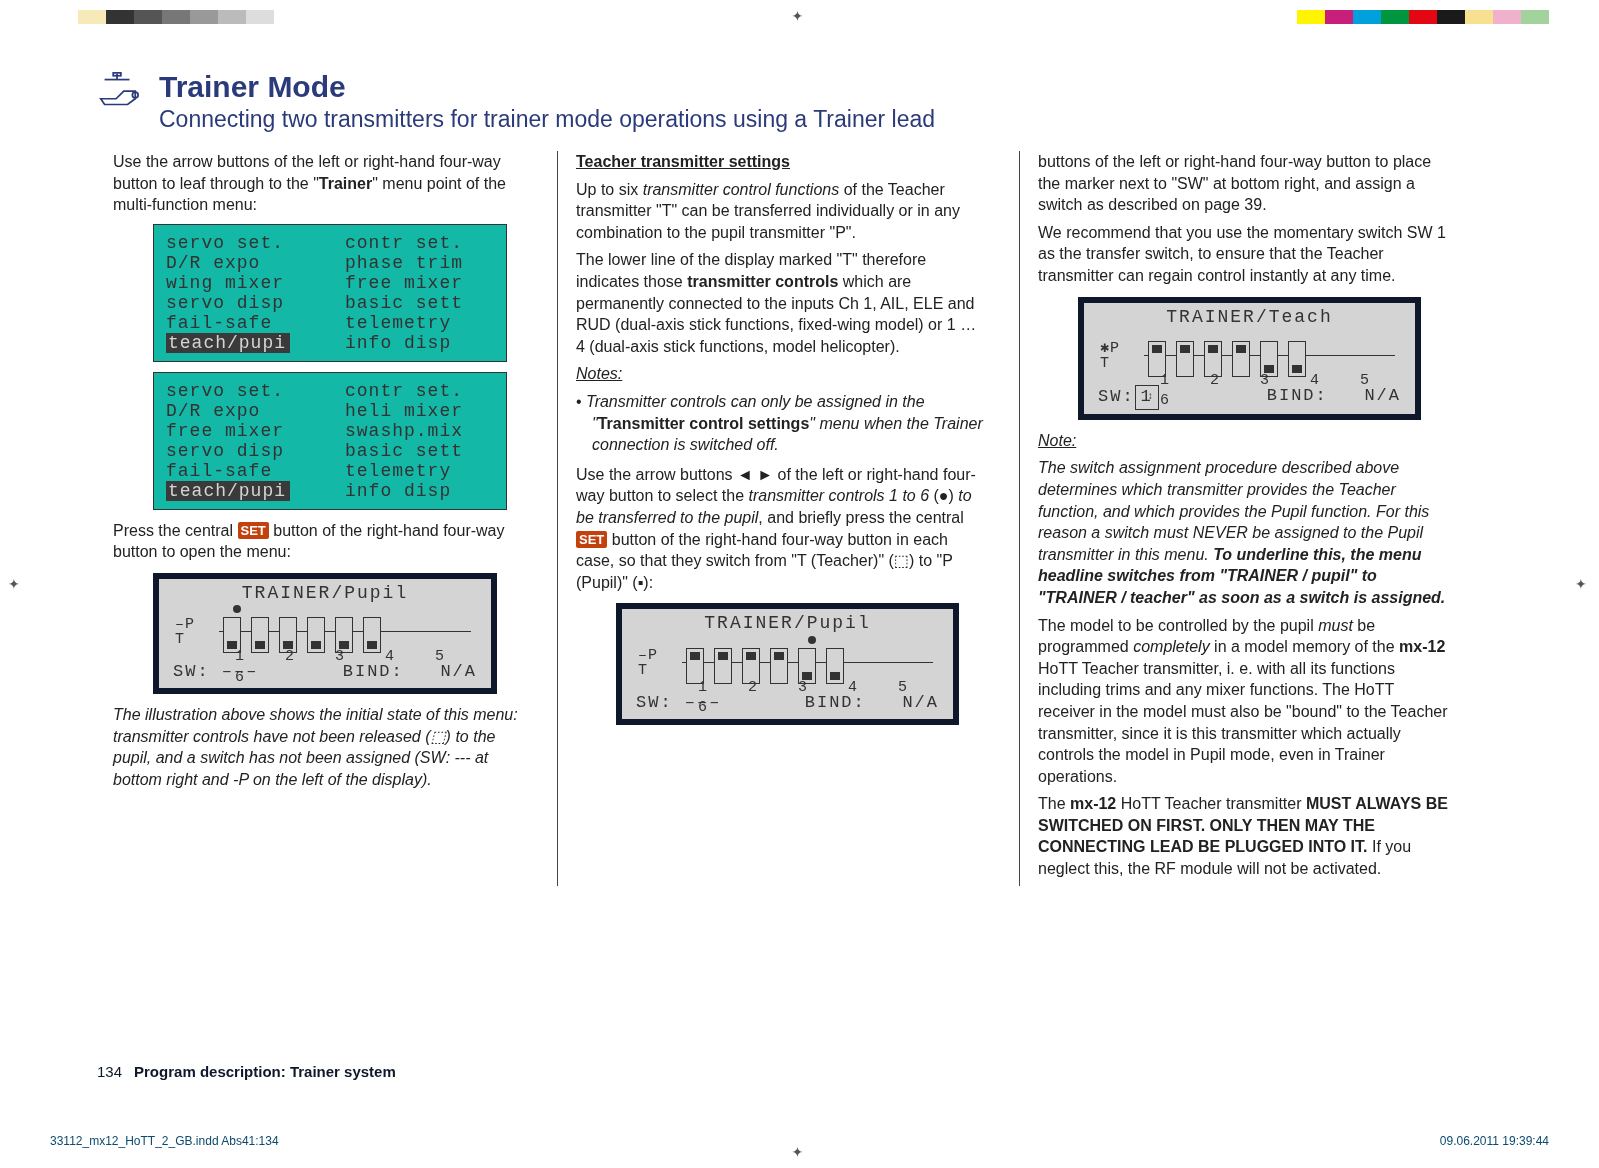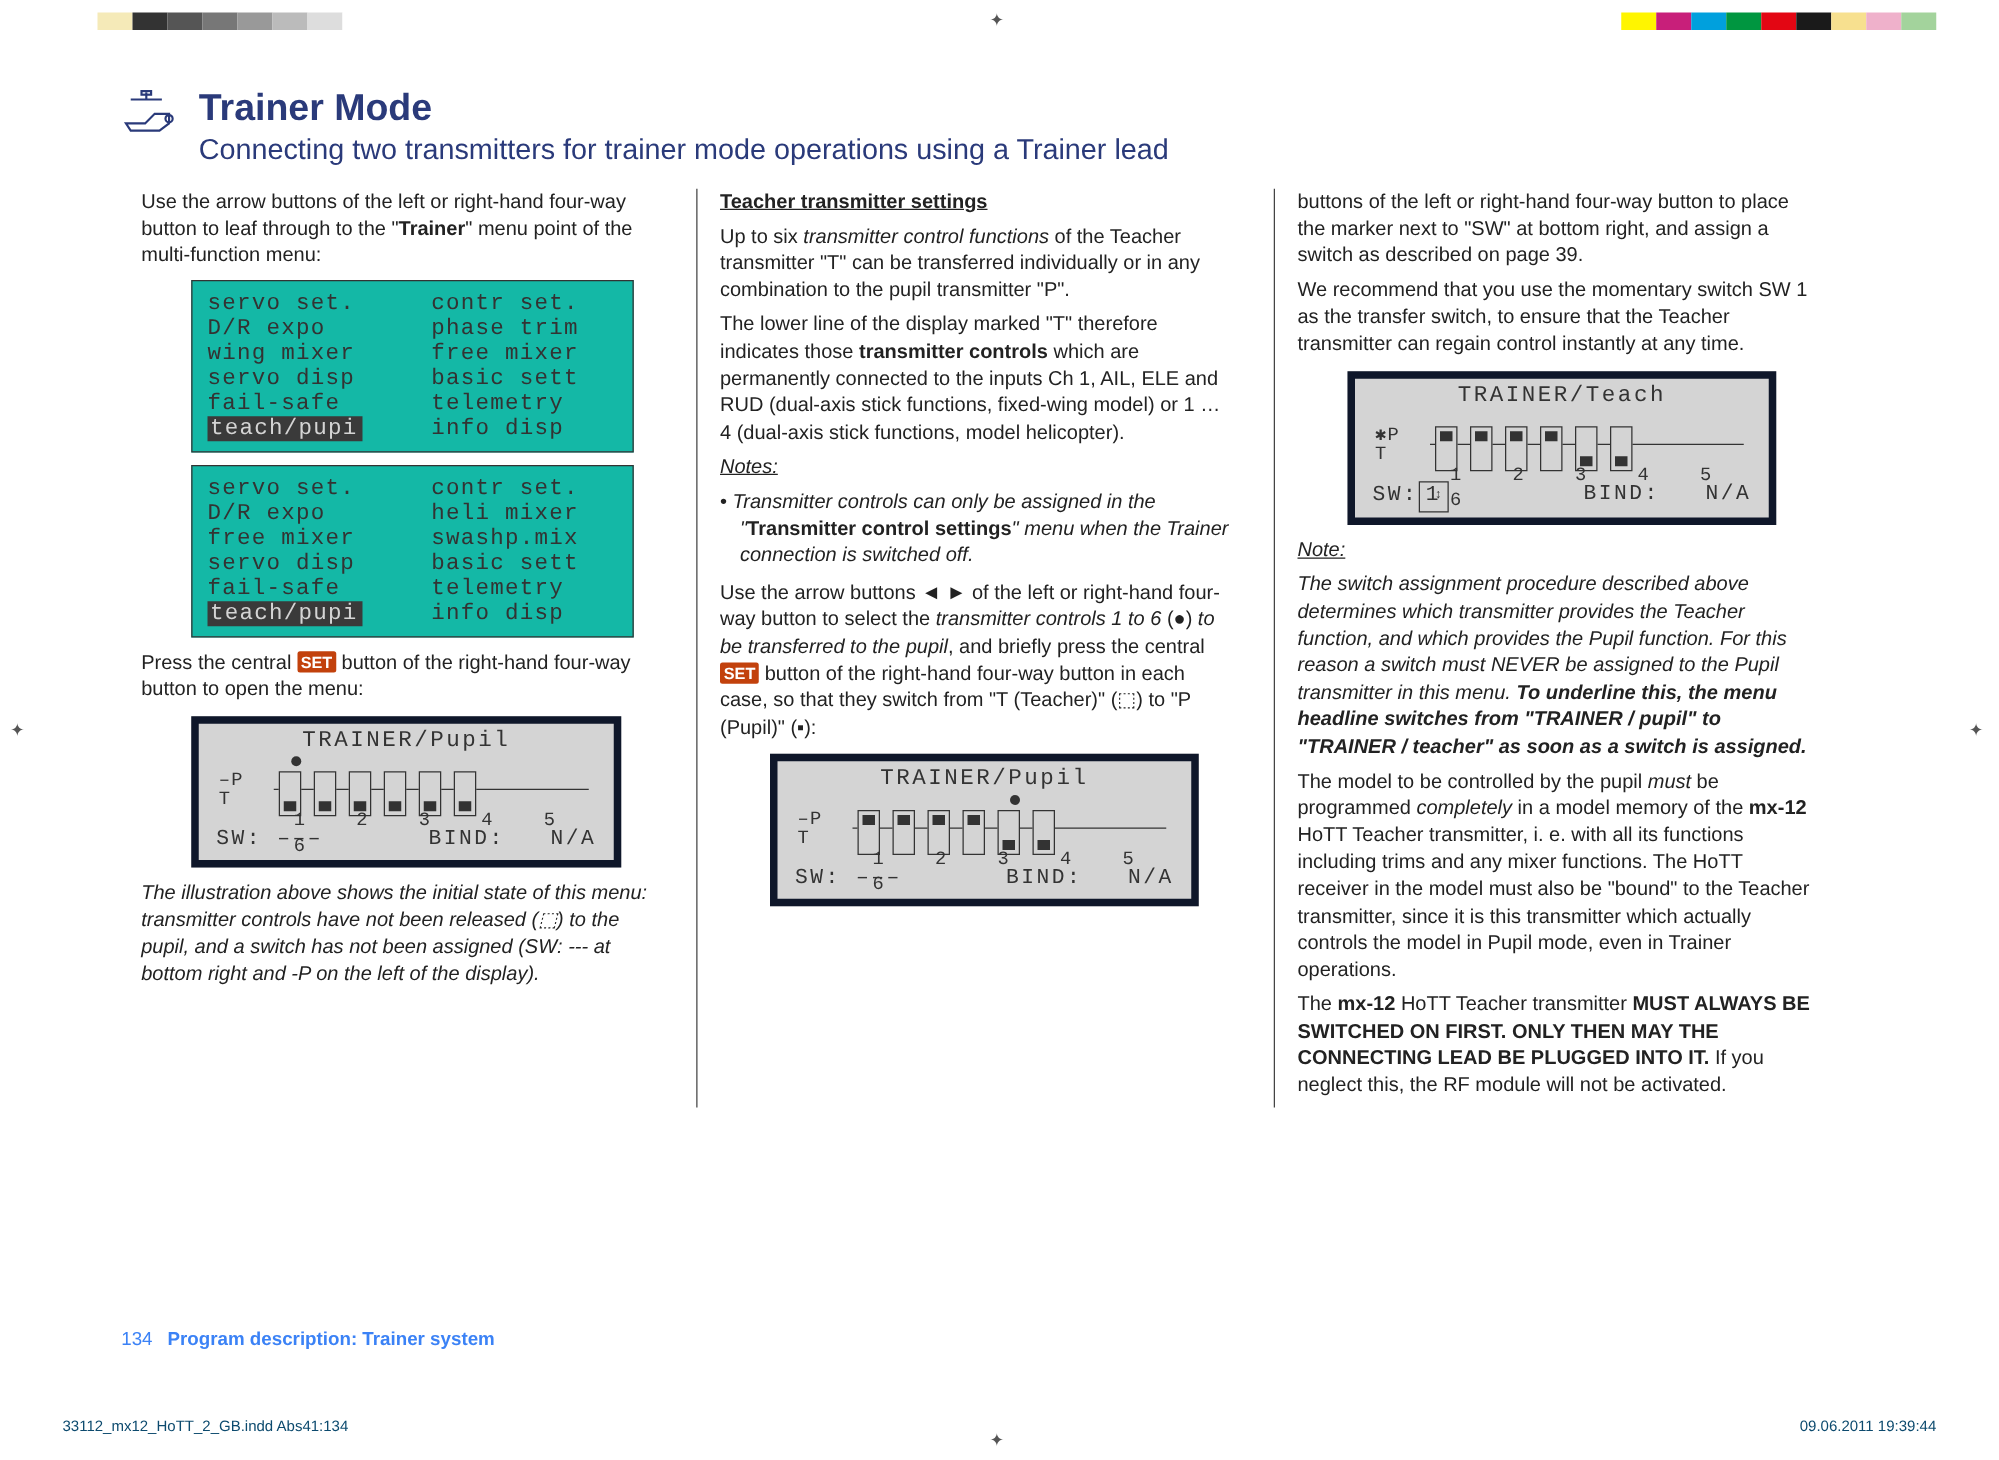--- a/index.html
+++ b/index.html
@@ -187,21 +187,21 @@
     font-size: 13px;
     padding: 0 3px;
     border-radius: 2px;
     vertical-align: 1px;
   }
 
   .footer {
     position: absolute;
     left: 12px; bottom: 0;
     font-size: 15px;
-    color: #3b82f6;
+    color: #0f172a;
   }
   .footer .pn { font-weight: 400; margin-right: 12px; }
   .footer .desc { font-weight: 700; }
 
   .imposition {
     position: absolute;
     left: 50px; right: 50px; bottom: 20px;
     font-size: 12px;
     color: #0c4a6e;
     display: flex;

